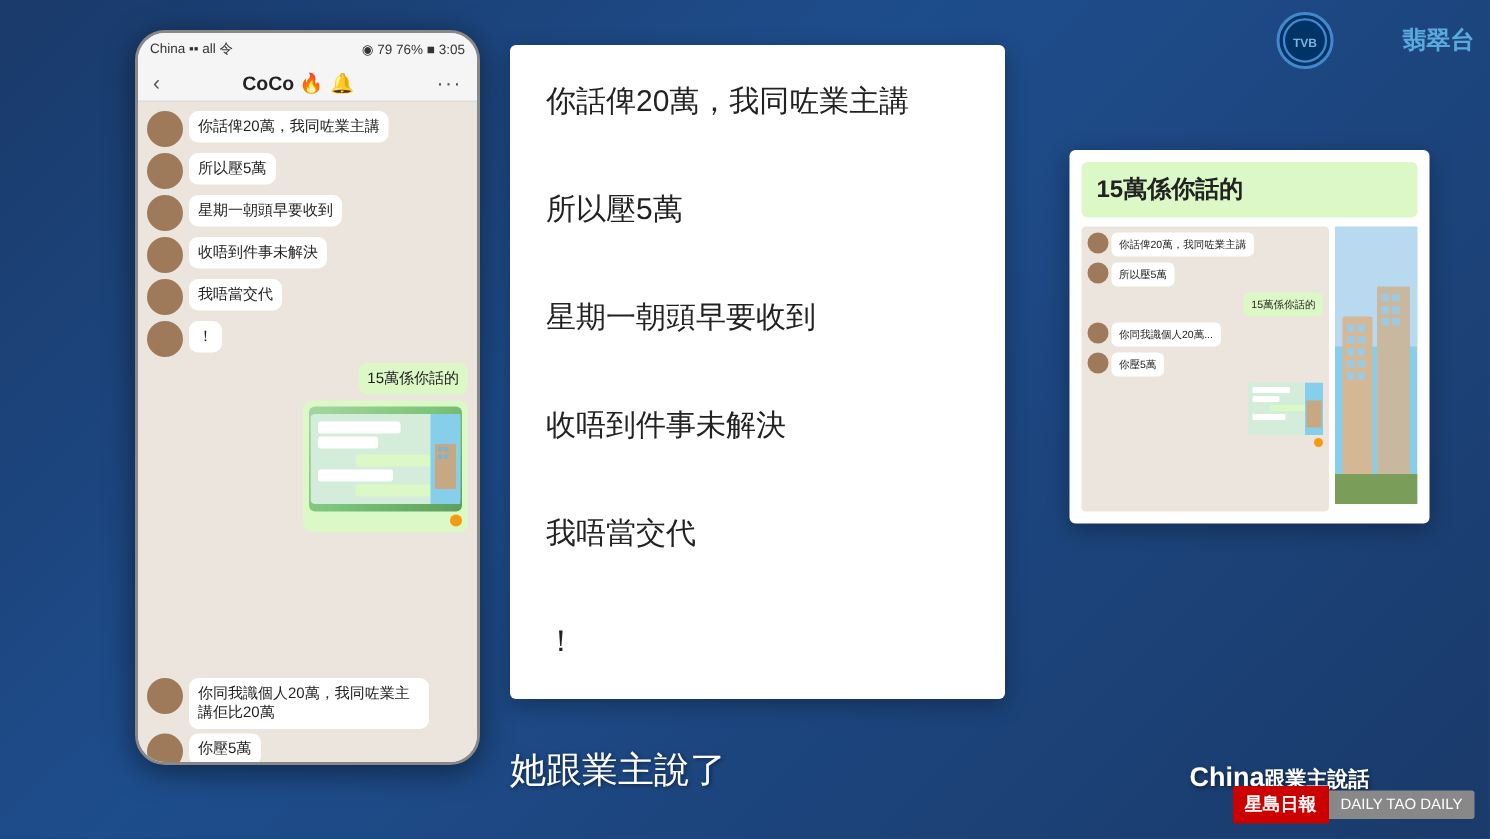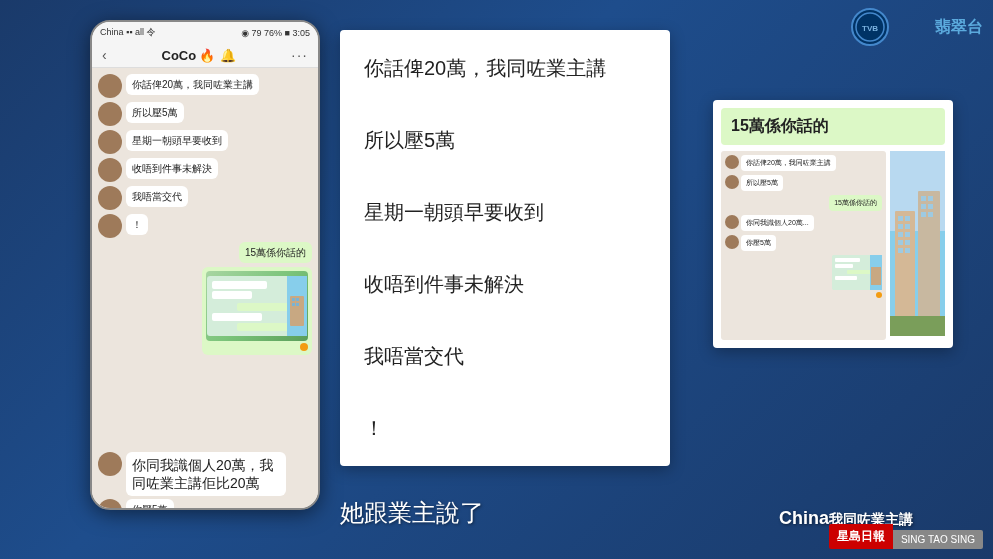--- a/index.html
+++ b/index.html
@@ -380,21 +380,21 @@
         </div>
 
         <div style="width:8px;height:8px;background:#f39c12;border-radius:50%;margin-top:2px;margin-left:auto;"></div>
       </div>
     </div>
   </div>
 
   <div style="background:#ece5dd;padding:4px 6px;display:flex;flex-direction:column;gap:3px;">
     <div class="msg-received">
       <div class="avatar-circle"></div>
-      <div class="bubble-received" style="font-size:14px;">你同我識個人20萬，我同咗業主講佢比20萬</div>
+      <div class="bubble-received" style="font-size:10px;">你同我識個人20萬，我同咗業主講佢比20萬</div>
     </div>
     <div class="msg-received">
       <div class="avatar-circle"></div>
       <div class="bubble-received">你壓5萬</div>
     </div>
 
   </div>
 
 </div>
 
@@ -486,19 +486,19 @@
       </svg>
     </div>
   </div>
 </div>
 
 <div class="bottom-text-left">
   <span>她跟業主說了</span>
 </div>
 
 <div class="bottom-text-right">
-  <span>China</span><span style="font-size:14px;">我同咗業主講</span>
-</div>
-
-<div style="position:absolute;bottom:10px;right:10px;display:flex;align-items:flex-end;gap:0;">
+  <span>China</span><span style="font-size:14px;">跟業主說話</span>
+</div>
+
+<div style="position:absolute;bottom:10px;right:10px;display:flex;align-items:center;gap:0;">
   <div style="background:#cc0000;color:white;padding:4px 8px;font-size:12px;font-weight:bold;border-radius:2px 0 0 2px;">星島日報</div>
-  <div style="background:#888;color:white;padding:4px 8px;font-size:10px;border-radius:0 2px 2px 0;">SING TAO SING</div>
+  <div style="background:#888;color:white;padding:4px 8px;font-size:10px;border-radius:0 2px 2px 0;">DAILY TAO DAILY</div>
 </div>
 
 </body></html>

